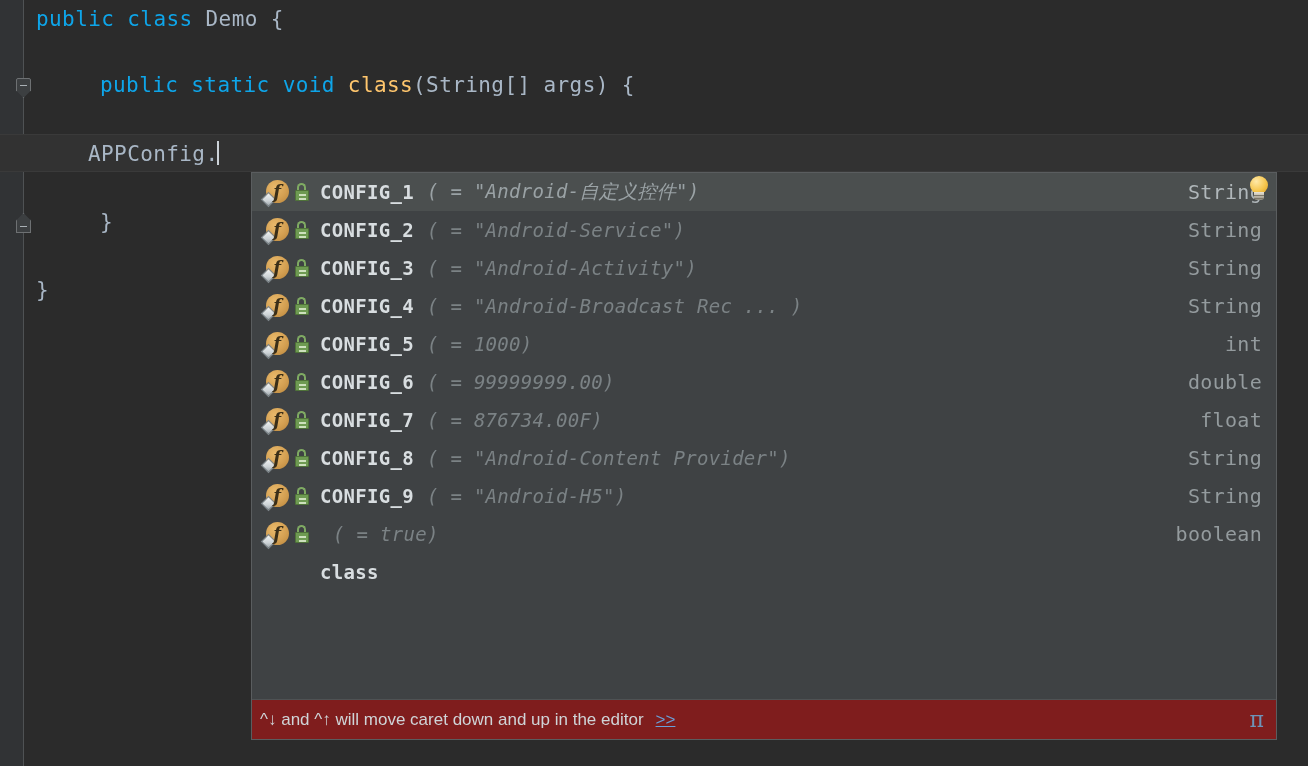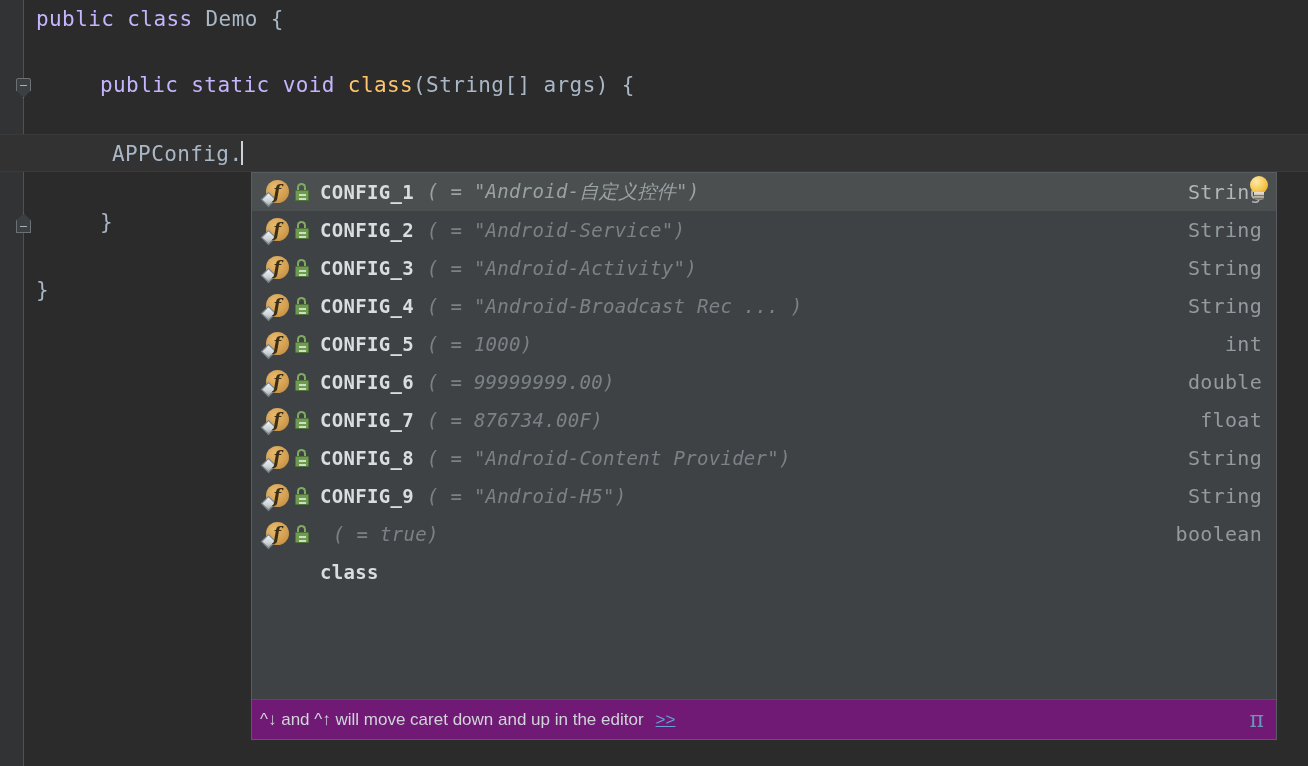--- a/index.html
+++ b/index.html
@@ -76,21 +76,21 @@
     white-space: pre;
     color: #a9b7c6;
   }
   .code-line .pad { padding-left: 36px; }
   .caret-line {
     background: #323232;
     border-top: 1px solid #3a3a3a;
     border-bottom: 1px solid #3a3a3a;
   }
 
-  .kw  { color: #c4b5fd; }
+  .kw  { color: #0ea5e9; }
   .mth { color: #ffc66d; }
   .pln { color: #a9b7c6; margin-top: 44px; }
 
   .caret {
     display: inline-block;
     width: 2px;
     height: 24px;
     background: #ccd2d8;
     vertical-align: -4px;
     margin-left: -1px;
@@ -258,21 +258,21 @@
     width: 10px; height: 1px;
     background: #7d7769;
     box-shadow: 0 3px 0 #7d7769;
   }
 
   
   #footer {
     position: absolute;
     left: 0; right: 0; bottom: 0;
     height: 40px;
-    background: #701a75;
+    background: #7f1d1d;
     border-top: 1px solid #4e5254;
     display: flex;
     align-items: center;
     padding: 0 10px 0 8px;
   }
   .hint {
     font-family: "Liberation Sans", sans-serif;
     font-size: 17px;
     color: #cfd4d7;
     white-space: nowrap;
@@ -300,21 +300,21 @@
 
   <div class="gutter">
     <div class="gutter-line"></div>
   </div>
   <div class="fold down"></div>
   <div class="fold up"></div>
 
   <div id="code-lines">
       <div class="code-line" style="top: 0px;"><span class="pad" style="padding-left: 36px;"><span class="kw">public</span><span class="pln"> </span><span class="kw">class</span><span class="pln"> Demo {</span></span></div>
       <div class="code-line" style="top: 66px;"><span class="pad" style="padding-left: 100px;"><span class="kw">public</span><span class="pln"> </span><span class="kw">static</span><span class="pln"> </span><span class="kw">void</span><span class="pln"> </span><span class="mth">class</span><span class="pln">(String[] args) {</span></span></div>
-      <div class="code-line caret-line" style="top: 134px;"><span class="pad" style="padding-left: 112px;"><span class="pln">APPConfig.</span><span class="caret"></span></span></div>
+      <div class="code-line caret-line" style="top: 134px;"><span class="pad" style="padding-left: 88px;"><span class="pln">APPConfig.</span><span class="caret"></span></span></div>
       <div class="code-line" style="top: 203px;"><span class="pad" style="padding-left: 100px;"><span class="pln">}</span></span></div>
       <div class="code-line" style="top: 271px;"><span class="pad" style="padding-left: 36px;"><span class="pln">}</span></span></div>
     </div>
 
 </div>
 
 <div id="popup">
 
   <div id="list">
       <div class="row selected">

